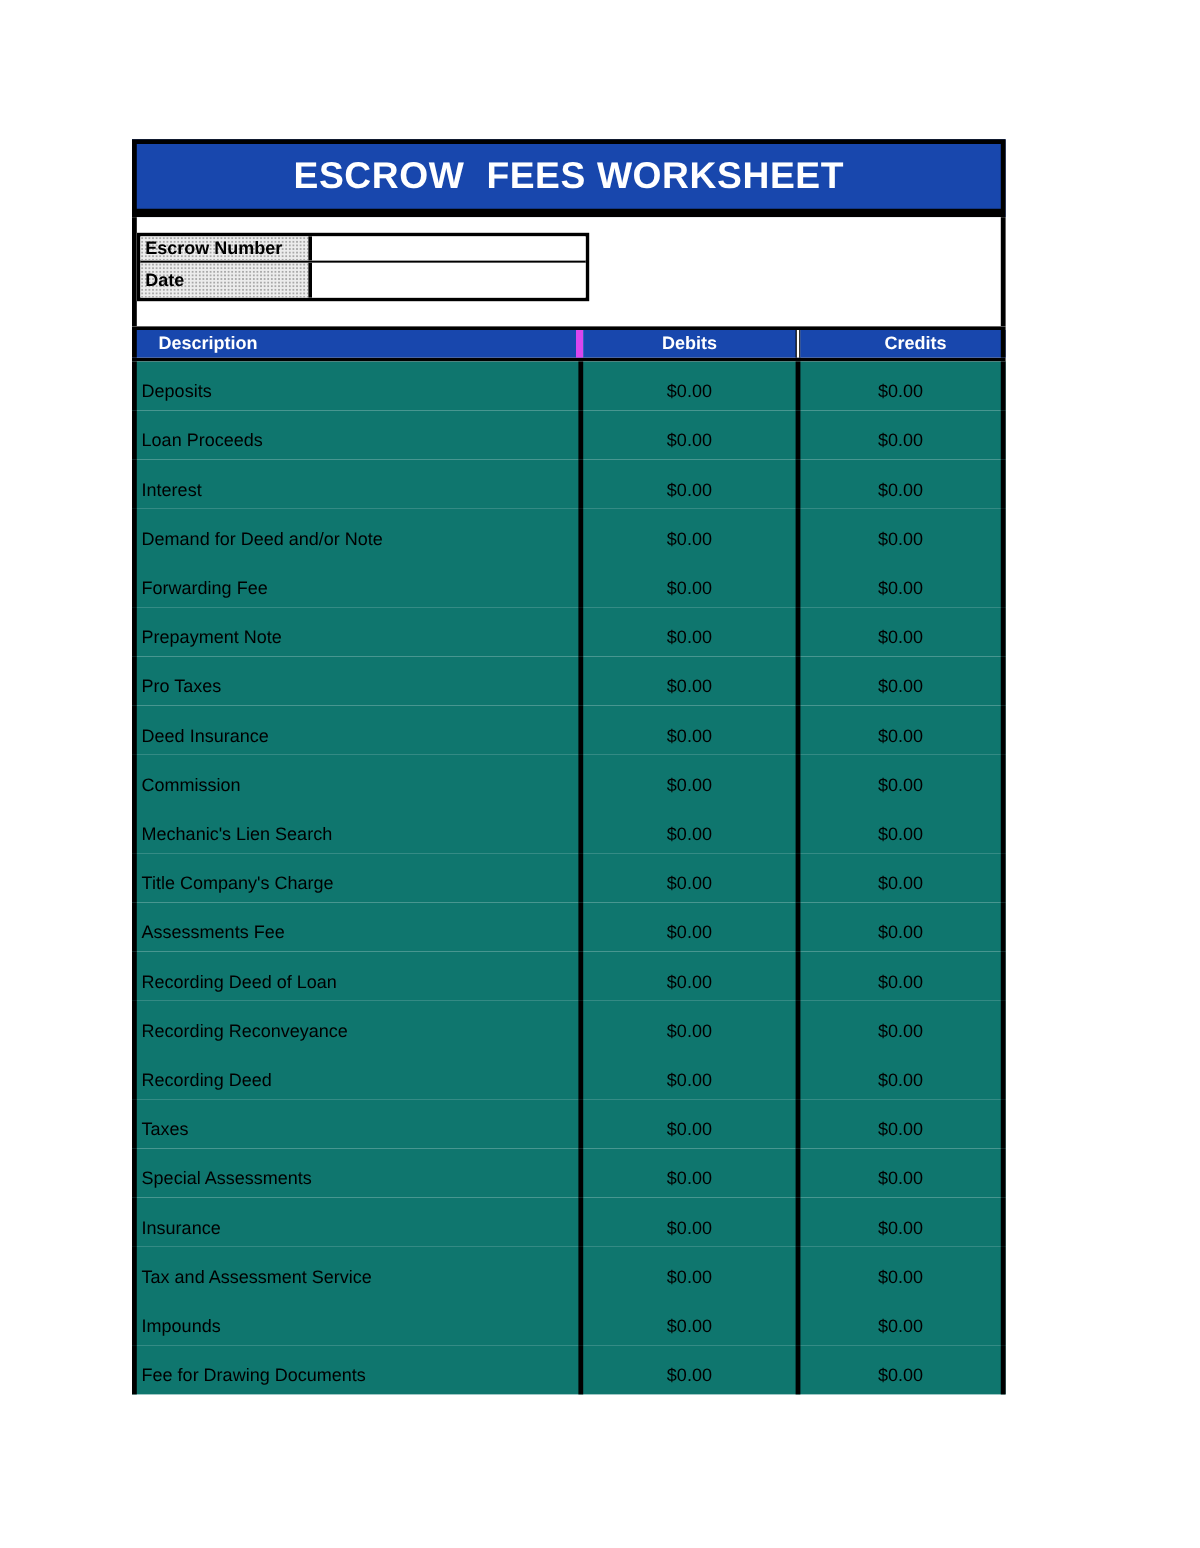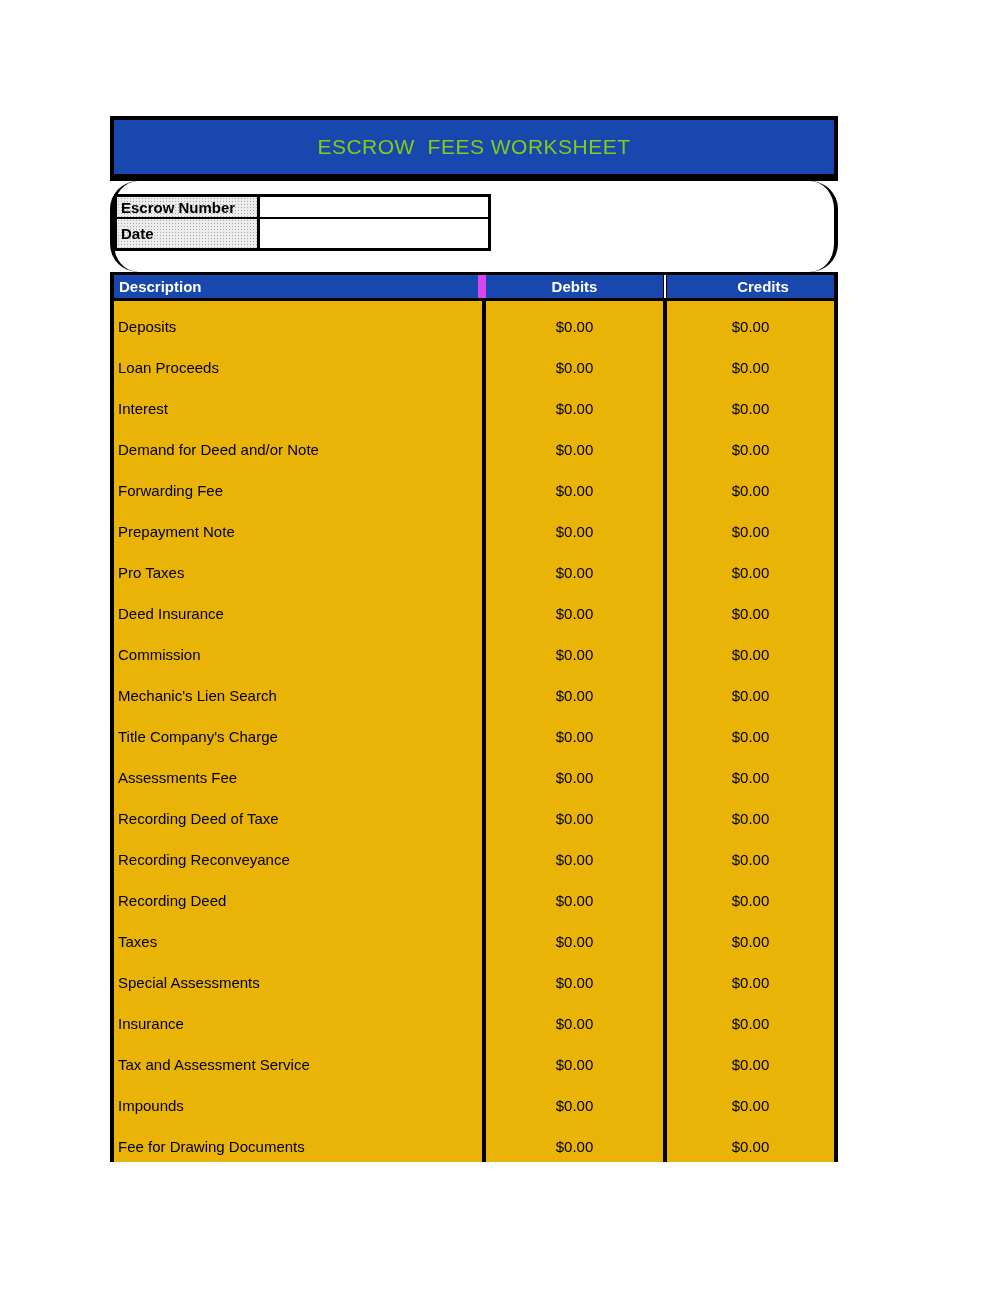--- a/index.html
+++ b/index.html
@@ -24,35 +24,34 @@
     box-sizing: border-box;
     height: 65px;
     background: var(--accent-blue);
     border: 4px solid #000;
     border-bottom-width: 7px;
     display: flex;
     align-items: center;
     justify-content: center;
   }
   .banner-title {
-    color: #84cc16;
-    font-weight: normal;
-    font-size: 21px;
+    color: #ffffff;
+    font-weight: bold;
+    font-size: 31px;
     letter-spacing: 0.5px;
     white-space: pre;
   }
   
   .info-section {
     box-sizing: border-box;
     height: 91px;
     border-left: 4px solid #000;
     border-right: 4px solid #000;
     position: relative;
     background: #fff;
-    border-radius: 28px;
   }
   .info-box {
     position: absolute;
     top: 13px;
     left: 0;
     width: 377px;
     box-sizing: border-box;
     border: 3px solid #000;
     background: #fff;
   }
@@ -94,37 +93,37 @@
   }
   .hc {
     box-sizing: border-box;
     background: var(--accent-blue);
     color: #fff;
     font-weight: bold;
     font-size: 15px;
     display: flex;
     align-items: center;
   }
-  .hc-desc { border-left: 4px solid #000; border-right: 8px solid #d946ef; padding-left: 5px; }
+  .hc-desc { border-left: 4px solid #000; border-right: 6px solid #d946ef; padding-left: 18px; }
   .hc-debits { border-right: 4px solid #000; justify-content: center; }
   .hc-credits { border-right: 4px solid #000; justify-content: center; padding-left: 25px; }
   .header-gap {
     position: absolute;
     top: 0;
     bottom: 0;
     left: 554px;
     width: 2px;
     background: #fff;
   }
   
   .row {
     display: grid;
     grid-template-columns: 376px 181px 171px;
     height: 41px;
-    background: #eab308;
+    background: #0f766e;
   }
   .cell {
     box-sizing: border-box;
     display: flex;
     align-items: center;
     padding-top: 10px;
     font-size: 15px;
   }
   .cell-desc { border-left: 4px solid #000; border-right: 4px solid #000; padding-left: 4px; }
   .cell-debit { border-right: 4px solid #000; justify-content: center; }
@@ -226,21 +225,21 @@
     <div class="cell cell-credit">$0.00</div>
   </div>
 
   <div class="row">
     <div class="cell cell-desc">Assessments Fee</div>
     <div class="cell cell-debit">$0.00</div>
     <div class="cell cell-credit">$0.00</div>
   </div>
 
   <div class="row">
-    <div class="cell cell-desc">Recording Deed of Taxe</div>
+    <div class="cell cell-desc">Recording Deed of Loan</div>
     <div class="cell cell-debit">$0.00</div>
     <div class="cell cell-credit">$0.00</div>
   </div>
 
   <div class="row">
     <div class="cell cell-desc">Recording Reconveyance</div>
     <div class="cell cell-debit">$0.00</div>
     <div class="cell cell-credit">$0.00</div>
   </div>
 

